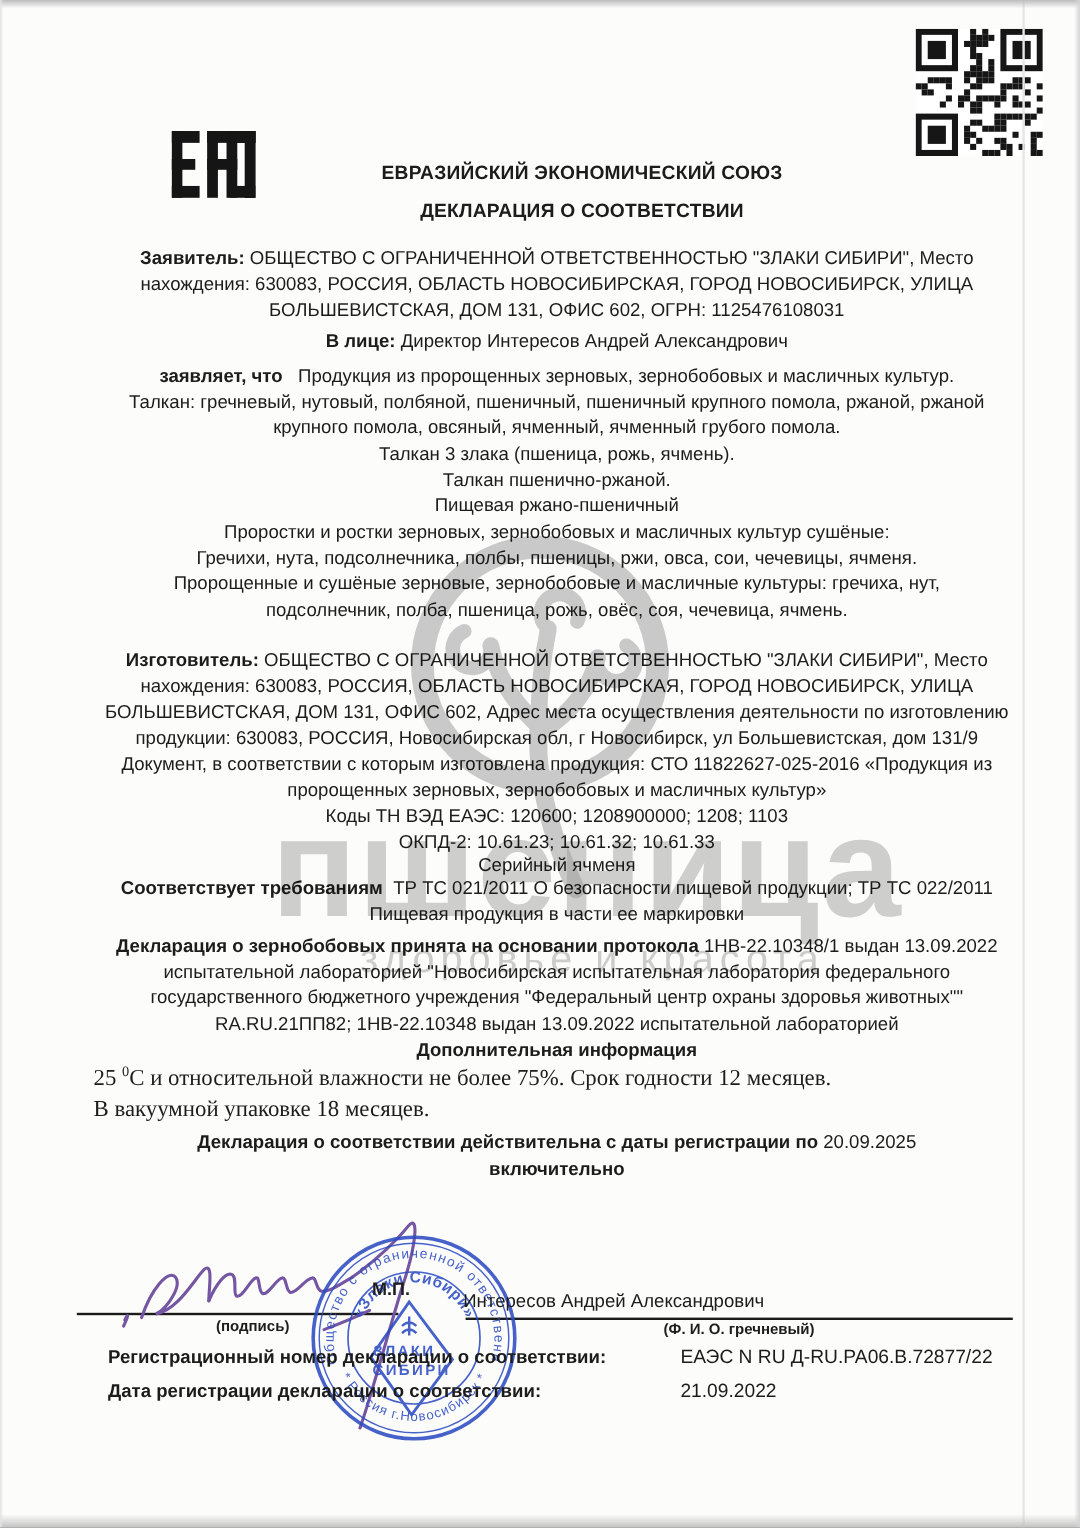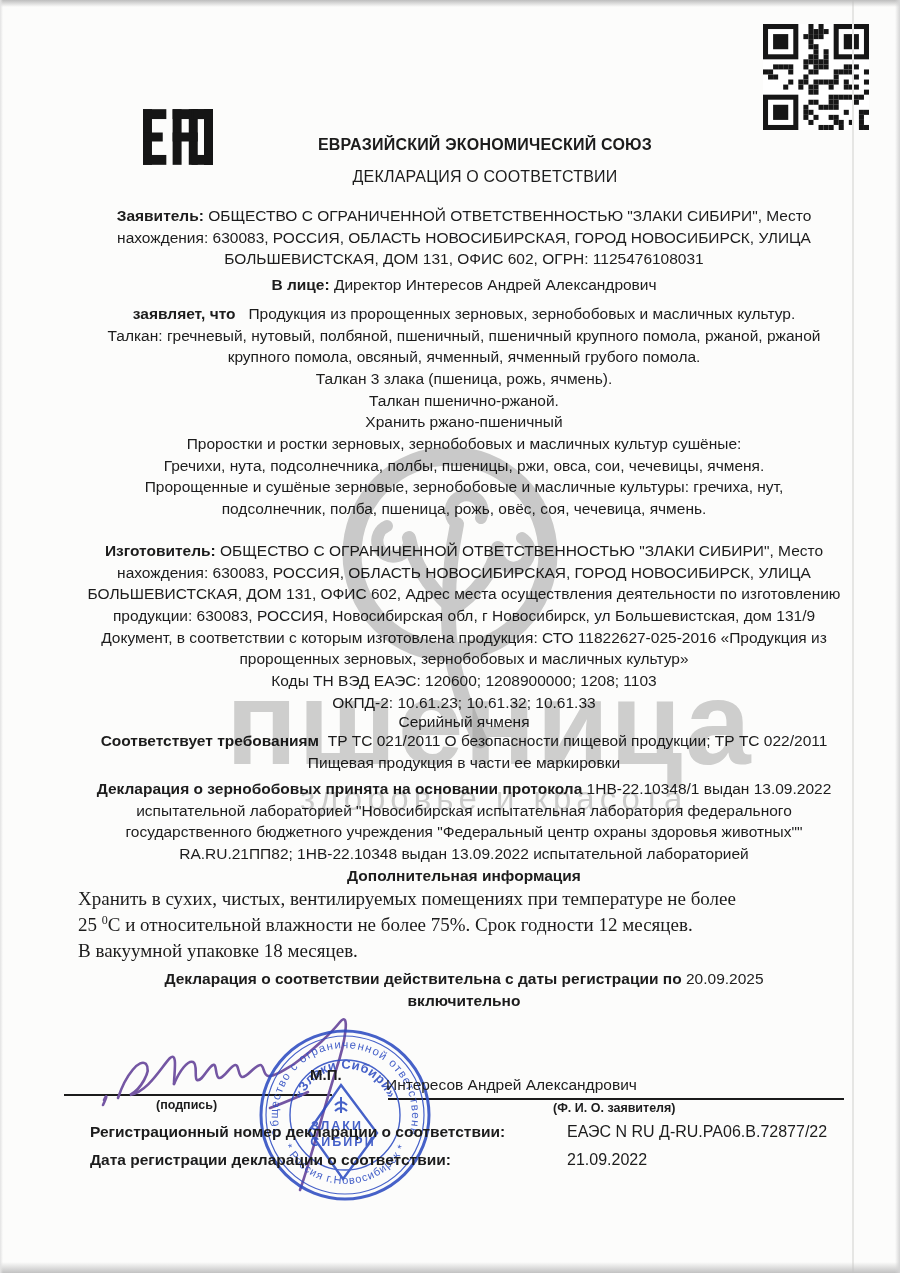--- a/index.html
+++ b/index.html
@@ -10,21 +10,21 @@
   .edge-bottom{position:absolute;left:0;bottom:0;width:100%;height:11px;background:linear-gradient(rgba(255,255,255,0),#c2c2c2);z-index:10;}
   .edge-right{position:absolute;right:0;top:0;width:5px;height:100%;background:linear-gradient(90deg,rgba(255,255,255,0),#d5d5d5);z-index:10;}
   .edge-left{position:absolute;left:0;top:0;width:3px;height:100%;background:linear-gradient(90deg,#e3e3e3,rgba(255,255,255,0));z-index:10;}
   .scanline{position:absolute;left:852px;top:0;width:2px;height:100%;background:#e6e6e4;z-index:9;}
 
   .eac{position:absolute;left:143px;top:106px;z-index:2;}
   .qr{position:absolute;left:763px;top:24px;z-index:2;}
 
   .titles{position:absolute;left:80px;right:10px;top:136px;text-align:center;z-index:2;}
   .titles .t1{font-size:16px;font-weight:bold;letter-spacing:.2px;}
-  .titles .t2{font-size:16px;font-weight:normal;margin-top:14px;letter-spacing:.2px;}
+  .titles .t2{font-size:16px;font-weight:bold;margin-top:14px;letter-spacing:.2px;}
 
   .content{position:absolute;left:78px;top:198px;width:772px;font-size:15.5px;line-height:21.7px;z-index:2;}
   .content p{margin:0;text-align:center;}
   .content b{font-weight:bold;}
   .mt1{margin-top:4px!important;}
   .mt2{margin-top:7px!important;}
   .mt3{margin-top:20px!important;}
   .nowrap{white-space:nowrap;}
   .serif{font-family:"Liberation Serif",serif;font-size:19px;line-height:26px;}
   .serif sup{font-size:12px;vertical-align:super;line-height:0;}
@@ -33,21 +33,21 @@
   
   .watermark{position:absolute;inset:0;z-index:5;pointer-events:none;mix-blend-mode:multiply;}
   .wm-logo{position:absolute;left:330px;top:436px;opacity:.5;}
   .wm-title{position:absolute;left:226px;top:664px;font-size:118px;font-weight:bold;line-height:1;
             color:#9a9a9a;opacity:.45;letter-spacing:1px;}
   .wm-sub{position:absolute;left:300px;top:780px;font-size:33px;color:#a0a0a0;opacity:.5;letter-spacing:5px;}
 
   
   .sig-svg{position:absolute;left:56px;top:1012px;z-index:6;}
   .sig-line{position:absolute;left:64px;top:1094px;width:268px;height:2px;background:#1b1b1b;z-index:4;}
-  .sig-caption{position:absolute;left:156px;top:1098px;font-size:12.5px;font-weight:bold;z-index:7;}
+  .sig-caption{position:absolute;left:180px;top:1098px;font-size:12.5px;font-weight:bold;z-index:7;}
   .stamp{position:absolute;left:257px;top:1027px;z-index:6;opacity:.88;}
   .mp{position:absolute;left:310px;top:1066px;font-size:15px;font-weight:bold;z-index:8;}
   .fio-name{position:absolute;left:386px;top:1076px;font-size:15.5px;z-index:7;}
   .name-line{position:absolute;left:388px;top:1098px;width:456px;height:2px;background:#1b1b1b;z-index:4;}
   .fio-caption{position:absolute;left:553px;top:1101px;font-size:12.5px;font-weight:bold;z-index:7;}
   .reg-row{position:absolute;left:90px;width:790px;font-size:15.5px;font-weight:bold;z-index:7;line-height:20px;}
   .reg-row .val{position:absolute;left:477px;top:0;font-weight:normal;font-size:16px;white-space:nowrap;}
   .row1{top:1122px;} .row2{top:1150px;}
 </style>
 </head>
@@ -205,39 +205,38 @@
   <div class="content">
     <p class="mt2"><b>Заявитель:</b> <span>ОБЩЕСТВО С ОГРАНИЧЕННОЙ ОТВЕТСТВЕННОСТЬЮ "ЗЛАКИ СИБИРИ", Место нахождения: 630083, РОССИЯ, ОБЛАСТЬ НОВОСИБИРСКАЯ, ГОРОД НОВОСИБИРСК, УЛИЦА БОЛЬШЕВИСТСКАЯ, ДОМ 131, ОФИС 602, ОГРН: 1125476108031</span></p>
     <p class="mt1"><b>В лице:</b> <span>Директор Интересов Андрей Александрович</span></p>
 
     <div class="mt2">
       <p><b>заявляет, что</b>&nbsp;&nbsp; <span>Продукция из пророщенных зерновых, зернобобовых и масличных культур.</span></p>
       <p class="nowrap">Талкан: гречневый, нутовый, полбяной, пшеничный, пшеничный крупного помола, ржаной, ржаной</p>
       <p>крупного помола, овсяный, ячменный, ячменный грубого помола.</p>
       <p>Талкан 3 злака (пшеница, рожь, ячмень).</p>
       <p>Талкан пшенично-ржаной.</p>
-      <p>Хранить ржано-пшеничный</p>
+      <p>Пищевая ржано-пшеничный</p>
       <p>Проростки и ростки зерновых, зернобобовых и масличных культур сушёные:</p>
       <p>Гречихи, нута, подсолнечника, полбы, пшеницы, ржи, овса, сои, чечевицы, ячменя.</p>
       <p>Пророщенные и сушёные зерновые, зернобобовые и масличные культуры: гречиха, нут,</p>
       <p>подсолнечник, полба, пшеница, рожь, овёс, соя, чечевица, ячмень.</p>
     </div>
 
     <p class="mt3"><b>Изготовитель:</b> <span>ОБЩЕСТВО С ОГРАНИЧЕННОЙ ОТВЕТСТВЕННОСТЬЮ "ЗЛАКИ СИБИРИ", Место нахождения: 630083, РОССИЯ, ОБЛАСТЬ НОВОСИБИРСКАЯ, ГОРОД НОВОСИБИРСК, УЛИЦА БОЛЬШЕВИСТСКАЯ, ДОМ 131, ОФИС 602, Адрес места осуществления деятельности по изготовлению продукции: 630083, РОССИЯ, Новосибирская обл, г Новосибирск, ул Большевистская, дом 131/9</span></p>
     <p>Документ, в соответствии с которым изготовлена продукция: СТО 11822627-025-2016 «Продукция из пророщенных зерновых, зернобобовых и масличных культур»</p>
     <p>Коды ТН ВЭД ЕАЭС: 120600; 1208900000; 1208; 1103</p>
     <p>ОКПД-2: 10.61.23; 10.61.32; 10.61.33</p>
     <p class="serial">Серийный ячменя</p>
 
     <p><b>Соответствует требованиям</b>&nbsp; <span>ТР ТС 021/2011 О безопасности пищевой продукции; ТР ТС 022/2011 Пищевая продукция в части ее маркировки</span></p>
     <p class="mt1"><b>Декларация о зернобобовых принята на основании протокола</b> <span>1НВ-22.10348/1 выдан 13.09.2022  испытательной лабораторией "Новосибирская испытательная лаборатория федерального государственного бюджетного учреждения "Федеральный центр охраны здоровья животных"" RA.RU.21ПП82; 1НВ-22.10348 выдан 13.09.2022  испытательной лабораторией</span></p>
 
     <p><b>Дополнительная информация</b></p>
     <div class="serif">
-      <div>Хранить в сухих, чистых, вентилируемых помещениях при температуре не более</div>
       <div><span> 25 </span><sup>0</sup><span>С и относительной влажности не более 75%. Срок годности 12 месяцев.</span></div>
       <div>В вакуумной упаковке 18 месяцев.</div>
     </div>
 
     <div class="mt1">
       <p><b>Декларация о соответствии действительна с даты регистрации по</b> <span>20.09.2025</span></p>
       <p><b>включительно</b></p>
     </div>
   </div>
 
@@ -288,21 +287,21 @@
       <text font-size="11" letter-spacing="1" text-anchor="middle"><textPath href="#arc-bottom" startOffset="50%">*  Россия   г.Новосибирск  *</textPath></text>
       <text font-size="13" font-weight="bold" letter-spacing=".5" text-anchor="middle"><textPath href="#arc-inner" startOffset="50%">«Злаки Сибири»</textPath></text>
       <text x="80" y="103" font-size="12.5" font-weight="bold" letter-spacing="2" text-anchor="middle">ЗЛАКИ</text>
       <text x="86" y="119" font-size="12.5" font-weight="bold" letter-spacing="2" text-anchor="middle">СИБИРИ</text>
     </g>
   </svg>
 
   <div class="mp">М.П.</div>
   <div class="fio-name">Интересов Андрей Александрович</div>
   <div class="name-line"></div>
-  <div class="fio-caption">(Ф. И. О. заявителя)</div>
+  <div class="fio-caption">(Ф. И. О. гречневый)</div>
 
   <div class="reg-row row1">
     <span>Регистрационный номер декларации о соответствии:</span>
     <span class="val">ЕАЭС N RU Д-RU.РА06.В.72877/22</span>
   </div>
   <div class="reg-row row2">
     <span>Дата регистрации декларации о соответствии:</span>
     <span class="val">21.09.2022</span>
   </div>
 

